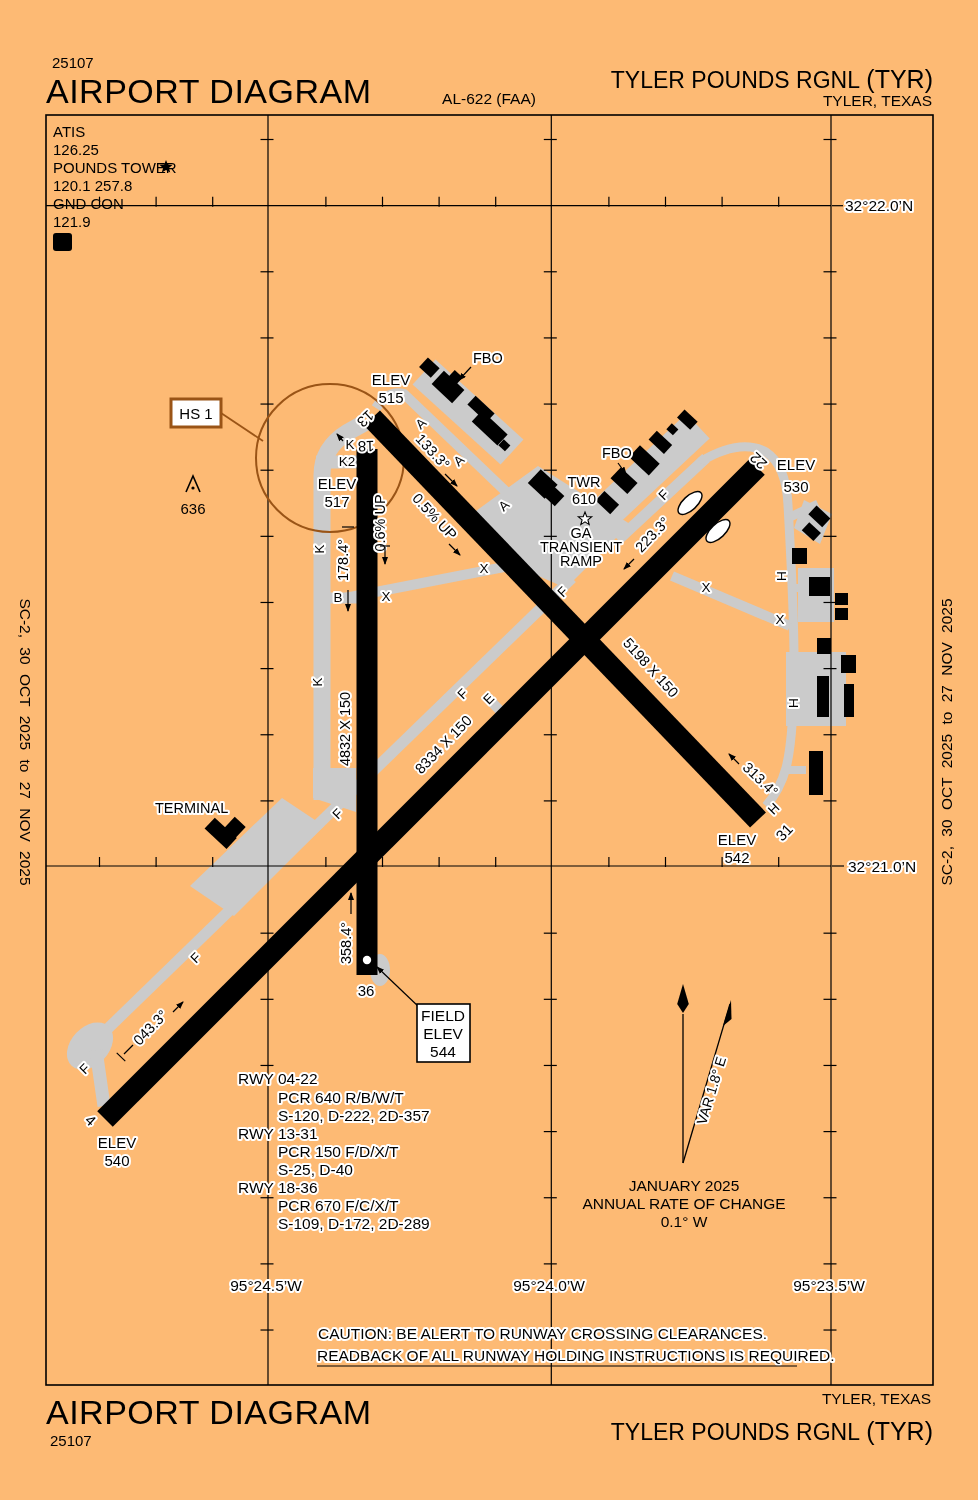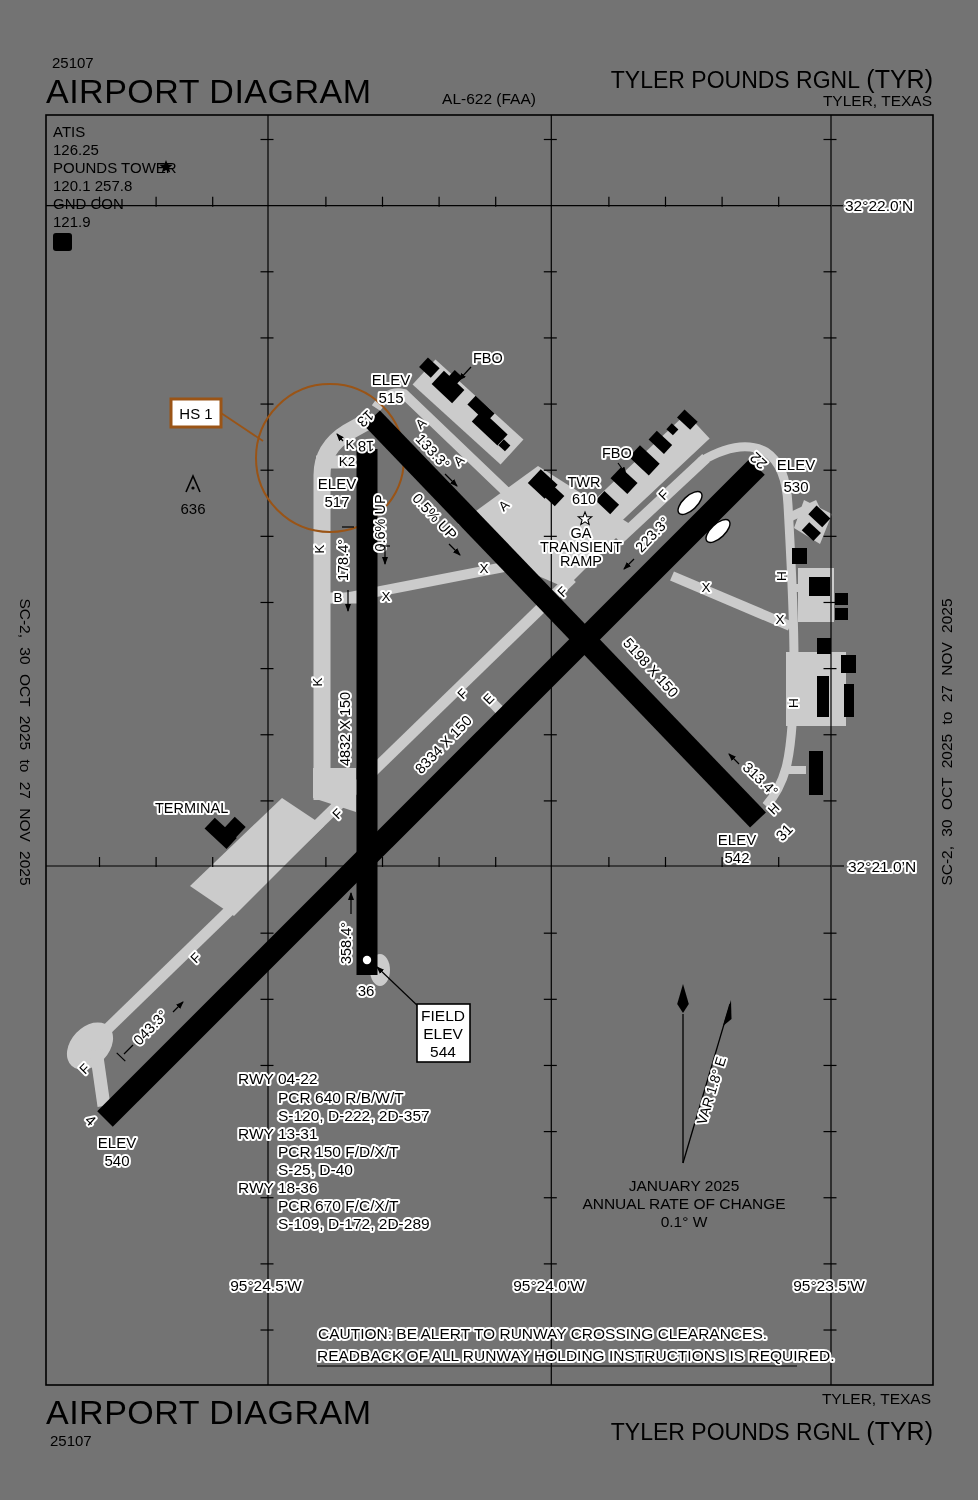--- a/index.html
+++ b/index.html
@@ -1,16 +1,16 @@
 <!DOCTYPE html>
 <html><head>
 <meta charset="utf-8">
 <style>
   html,body{margin:0;padding:0;background:#fff;}
-  .page{position:relative;width:978px;height:1500px;background:#737373;overflow:hidden;}
+  .page{position:relative;width:978px;height:1500px;background:#fdba74;overflow:hidden;}
   svg{position:absolute;left:0;top:0;}
   text{font-family:"Liberation Sans",sans-serif;fill:#000;}
   .halo{paint-order:stroke;stroke:#fff;stroke-width:4px;stroke-linejoin:round;}
   .gray{fill:#cbcbcb;}
   .gstroke{stroke:#cbcbcb;fill:none;}
   .blk{fill:#000;}
   .gline{stroke:#000;stroke-width:1.2;}
   .brown{stroke:#9a5416;fill:none;}
 </style>
 </head>

